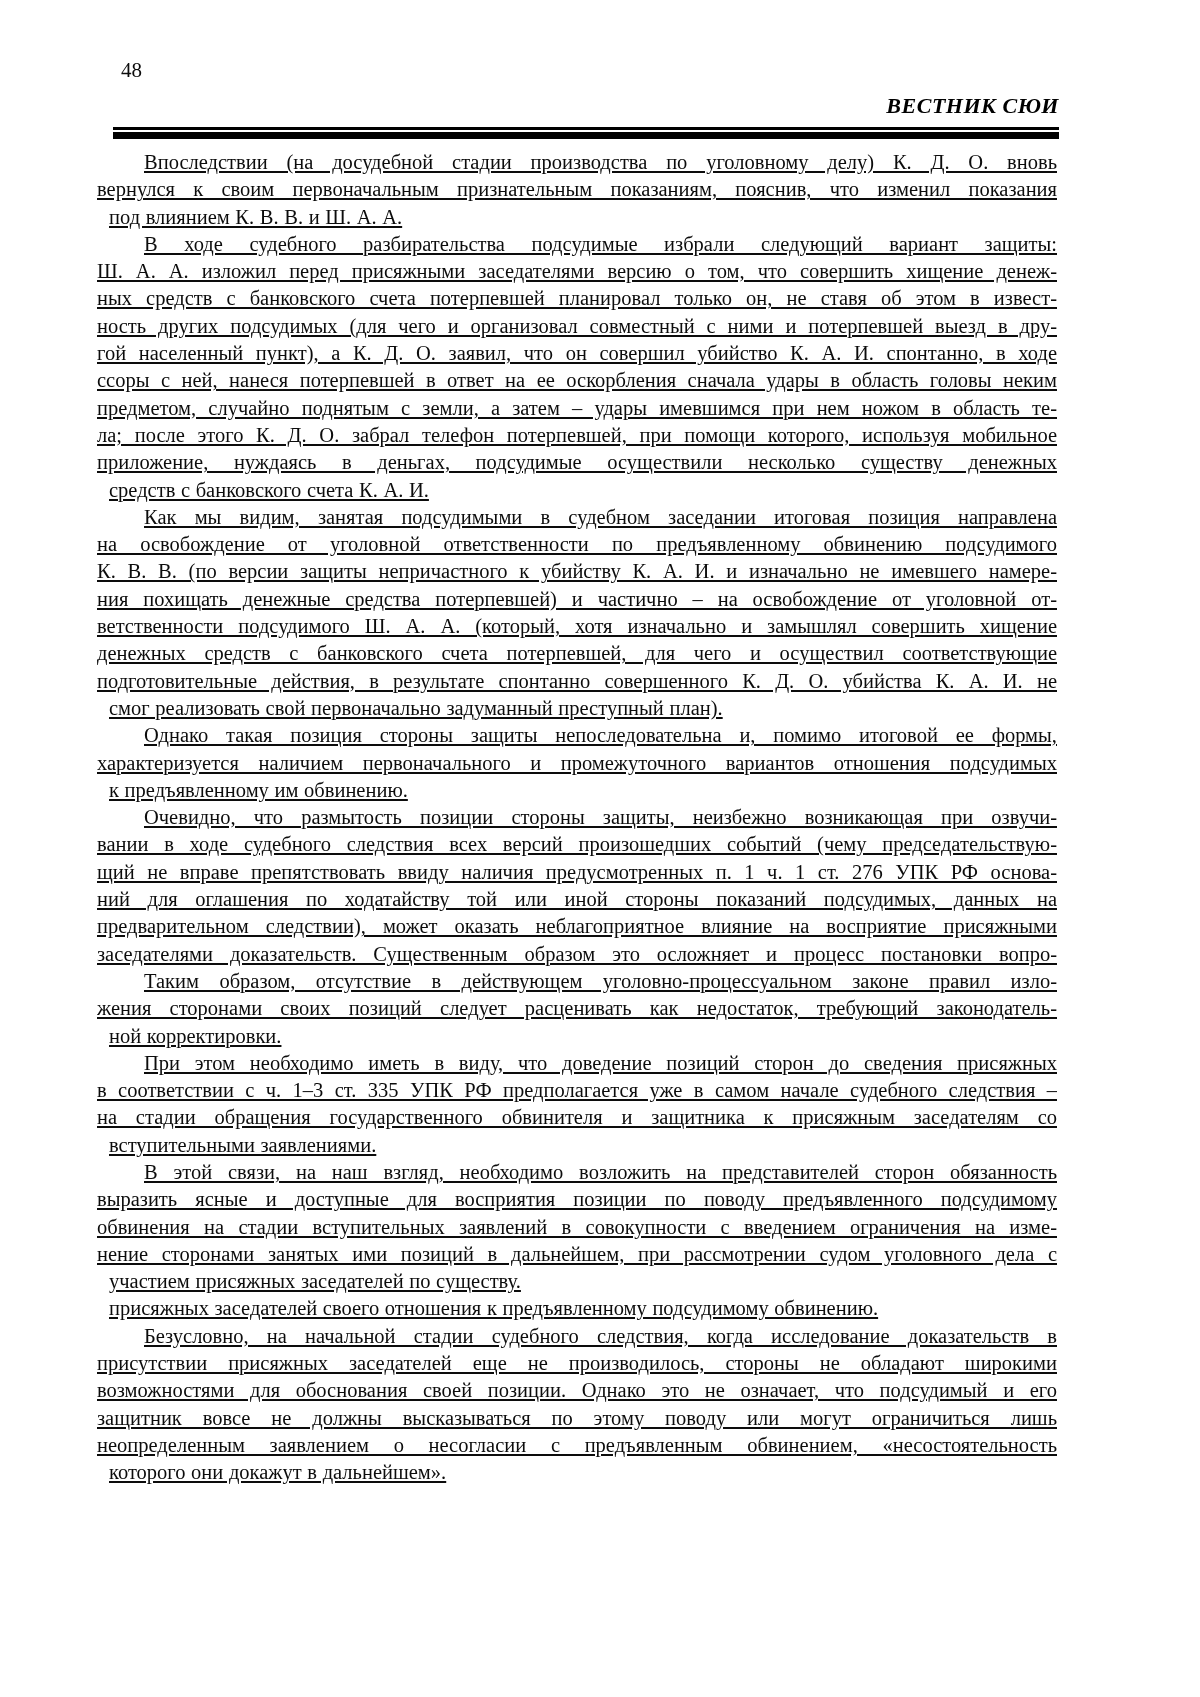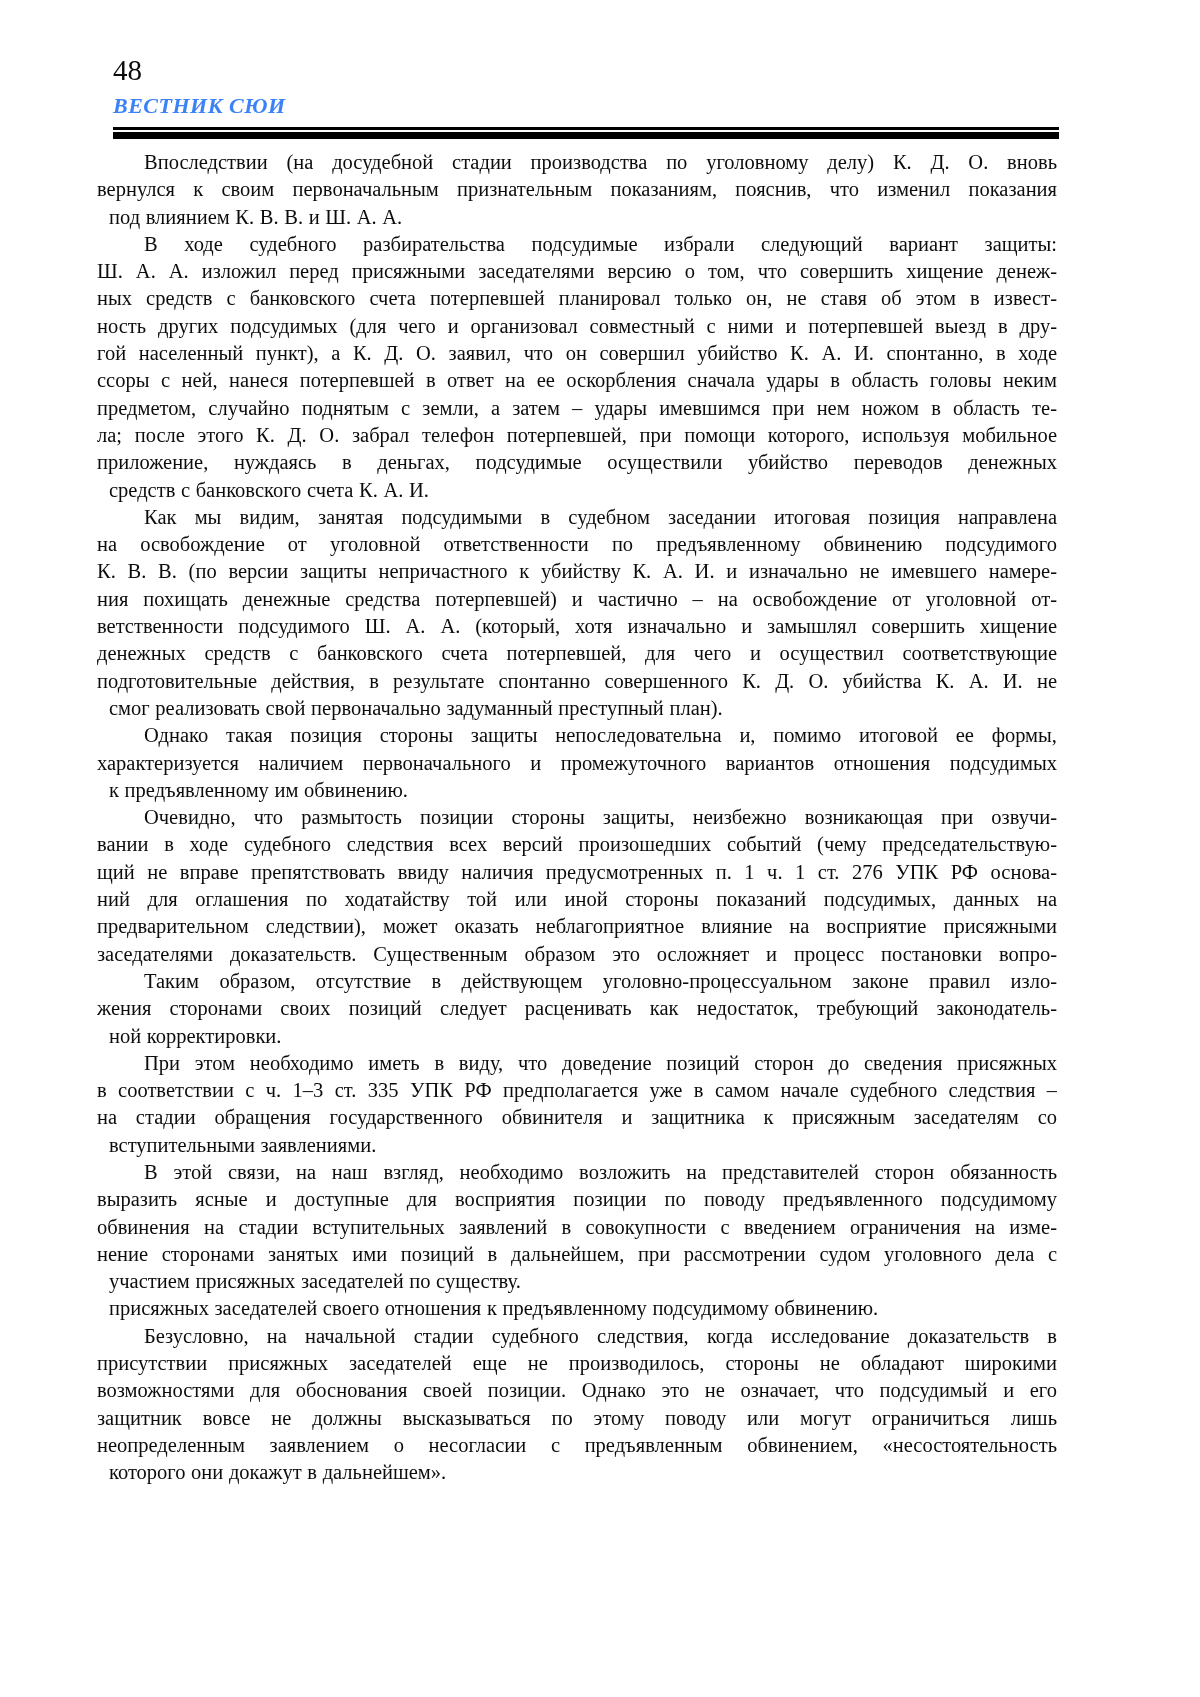--- a/index.html
+++ b/index.html
@@ -18,33 +18,34 @@
     position: relative;
     width: 1200px;
     height: 1697px;
     background: #ffffff;
   }
   .page-header {
     margin: 58px 0 0 113px;
     width: 946px;
   }
   .page-number {
-    font-size: 29px;
+    font-size: 21px;
     line-height: 25px;
     color: #0c0c0c;
+    margin-left: 8px;
   }
   .journal-title {
     margin-top: 10px;
-    text-align: left;
+    text-align: right;
     font-weight: bold;
     font-style: italic;
     font-size: 22px;
     line-height: 25px;
     letter-spacing: 0.5px;
-    color: #3b82f6;
+    color: #000000;
   }
   .header-rule {
     margin-top: 9px;
   }
   .rule-thin {
     height: 3px;
     background: #000000;
   }
   .rule-thick {
     height: 7px;
@@ -52,20 +53,21 @@
     margin-top: 2px;
   }
   .article-body {
     margin: 10px 0 0 97px;
     width: 960px;
     font-size: 20.5px;
   }
   .paragraph {
     margin: 0;
     padding: 0;
+    text-decoration: underline;
   }
   .line {
     height: 27.3px;
     line-height: 27.3px;
     text-align: justify;
     text-align-last: justify;
     overflow: hidden;
     word-spacing: 0.5px;
   }
   .line.first {
@@ -97,21 +99,21 @@
       </div>
       <div class="paragraph">
         <div class="line first">В ходе судебного разбирательства подсудимые избрали следующий вариант защиты:</div>
         <div class="line">Ш. А. А. изложил перед присяжными заседателями версию о том, что совершить хищение денеж-</div>
         <div class="line">ных средств с банковского счета потерпевшей планировал только он, не ставя об этом в извест-</div>
         <div class="line">ность других подсудимых (для чего и организовал совместный с ними и потерпевшей выезд в дру-</div>
         <div class="line">гой населенный пункт), а К. Д. О. заявил, что он совершил убийство К. А. И. спонтанно, в ходе</div>
         <div class="line">ссоры с ней, нанеся потерпевшей в ответ на ее оскорбления сначала удары в область головы неким</div>
         <div class="line">предметом, случайно поднятым с земли, а затем – удары имевшимся при нем ножом в область те-</div>
         <div class="line">ла; после этого К. Д. О. забрал телефон потерпевшей, при помощи которого, используя мобильное</div>
-        <div class="line">приложение, нуждаясь в деньгах, подсудимые осуществили убийство переводов денежных</div>
+        <div class="line">приложение, нуждаясь в деньгах, подсудимые осуществили несколько существу денежных</div>
         <div class="line last">средств с банковского счета К. А. И.</div>
       </div>
       <div class="paragraph">
         <div class="line first">Как мы видим, занятая подсудимыми в судебном заседании итоговая позиция направлена</div>
         <div class="line">на освобождение от уголовной ответственности по предъявленному обвинению подсудимого</div>
         <div class="line">К. В. В. (по версии защиты непричастного к убийству К. А. И. и изначально не имевшего намере-</div>
         <div class="line">ния похищать денежные средства потерпевшей) и частично – на освобождение от уголовной от-</div>
         <div class="line">ветственности подсудимого Ш. А. А. (который, хотя изначально и замышлял совершить хищение</div>
         <div class="line">денежных средств с банковского счета потерпевшей, для чего и осуществил соответствующие</div>
         <div class="line">подготовительные действия, в результате спонтанно совершенного К. Д. О. убийства К. А. И. не</div>

